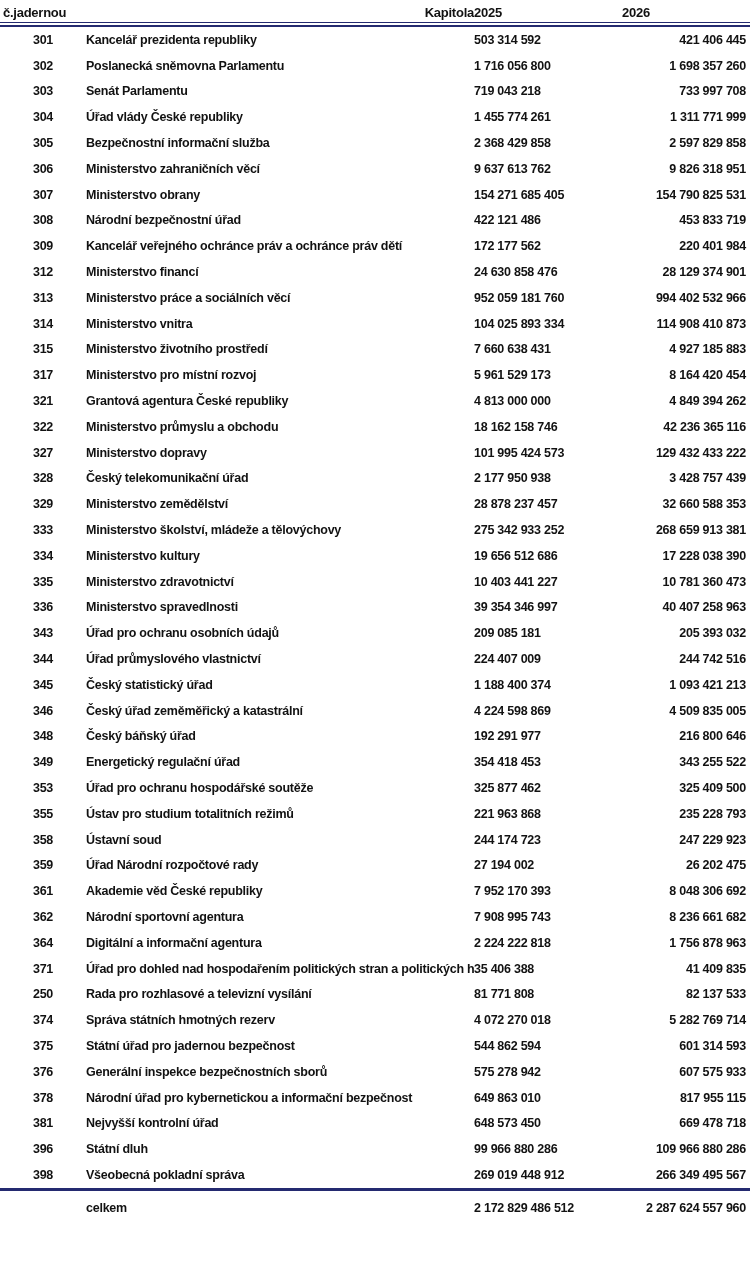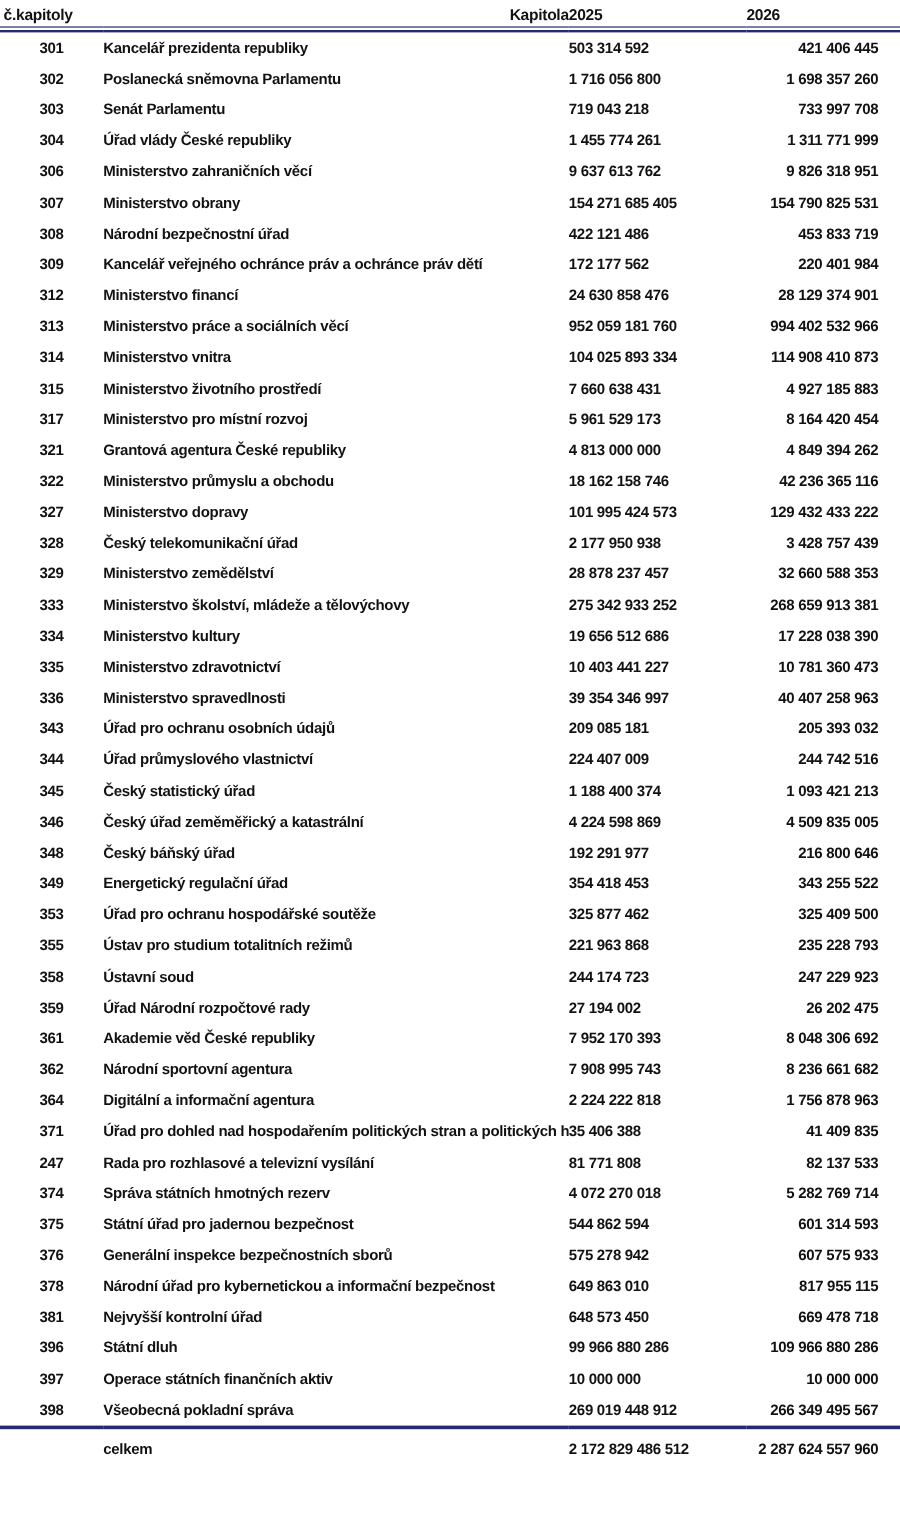--- a/index.html
+++ b/index.html
@@ -36,37 +36,37 @@
     border-bottom:2.5px solid var(--rule);
   }
   tr.rule-thick td {
     height:4px; padding:0;
     border-top:3px solid var(--rule);
   }
   tbody td { height:25.8px; }
   td.rownum { text-align:center; }
   td.name  { text-align:left;margin-top:32px; }
   td.num3  { padding-right:9px; }
-  td.num4  { text-align:right; padding-right:18px; }
+  td.num4  { text-align:right; padding-right:4px; }
   tfoot tr.total td { height:26px; }
 </style>
 </head>
 <body>
 
 <div class="page">
   <table class="budget">
     <colgroup>
       <col class="c1">
         <col class="c2">
         <col class="c3">
         <col class="c4">
     </colgroup>
     <thead>
       <tr>
-        <th class="h1">č.kapitoly</th>
+        <th class="h1">č.jadernou</th>
         <th class="h2">Kapitola</th>
         <th class="h3">2025</th>
         <th class="h4">2026</th>
       </tr>
       <tr class="rule-double">
         <td colspan="4"></td>
       </tr>
     </thead>
     <tbody id="rows-body">
         <tr>
@@ -87,20 +87,26 @@
           <td class="num3">719 043 218</td>
           <td class="num4">733 997 708</td>
         </tr>
         <tr>
           <td class="rownum">304</td>
           <td class="name">Úřad vlády České republiky</td>
           <td class="num3">1 455 774 261</td>
           <td class="num4">1 311 771 999</td>
         </tr>
         <tr>
+          <td class="rownum">305</td>
+          <td class="name">Bezpečnostní informační služba</td>
+          <td class="num3">2 368 429 858</td>
+          <td class="num4">2 597 829 858</td>
+        </tr>
+        <tr>
           <td class="rownum">306</td>
           <td class="name">Ministerstvo zahraničních věcí</td>
           <td class="num3">9 637 613 762</td>
           <td class="num4">9 826 318 951</td>
         </tr>
         <tr>
           <td class="rownum">307</td>
           <td class="name">Ministerstvo obrany</td>
           <td class="num3">154 271 685 405</td>
           <td class="num4">154 790 825 531</td>
@@ -279,21 +285,21 @@
           <td class="num3">2 224 222 818</td>
           <td class="num4">1 756 878 963</td>
         </tr>
         <tr>
           <td class="rownum">371</td>
           <td class="name">Úřad pro dohled nad hospodařením politických stran a politických hnutí</td>
           <td class="num3">35 406 388</td>
           <td class="num4">41 409 835</td>
         </tr>
         <tr>
-          <td class="rownum">247</td>
+          <td class="rownum">250</td>
           <td class="name">Rada pro rozhlasové a televizní vysílání</td>
           <td class="num3">81 771 808</td>
           <td class="num4">82 137 533</td>
         </tr>
         <tr>
           <td class="rownum">374</td>
           <td class="name">Správa státních hmotných rezerv</td>
           <td class="num3">4 072 270 018</td>
           <td class="num4">5 282 769 714</td>
         </tr>
@@ -319,26 +325,20 @@
           <td class="rownum">381</td>
           <td class="name">Nejvyšší kontrolní úřad</td>
           <td class="num3">648 573 450</td>
           <td class="num4">669 478 718</td>
         </tr>
         <tr>
           <td class="rownum">396</td>
           <td class="name">Státní dluh</td>
           <td class="num3">99 966 880 286</td>
           <td class="num4">109 966 880 286</td>
-        </tr>
-        <tr>
-          <td class="rownum">397</td>
-          <td class="name">Operace státních finančních aktiv</td>
-          <td class="num3">10 000 000</td>
-          <td class="num4">10 000 000</td>
         </tr>
         <tr>
           <td class="rownum">398</td>
           <td class="name">Všeobecná pokladní správa</td>
           <td class="num3">269 019 448 912</td>
           <td class="num4">266 349 495 567</td>
         </tr>
       </tbody>
     <tfoot>
       <tr class="rule-thick">

